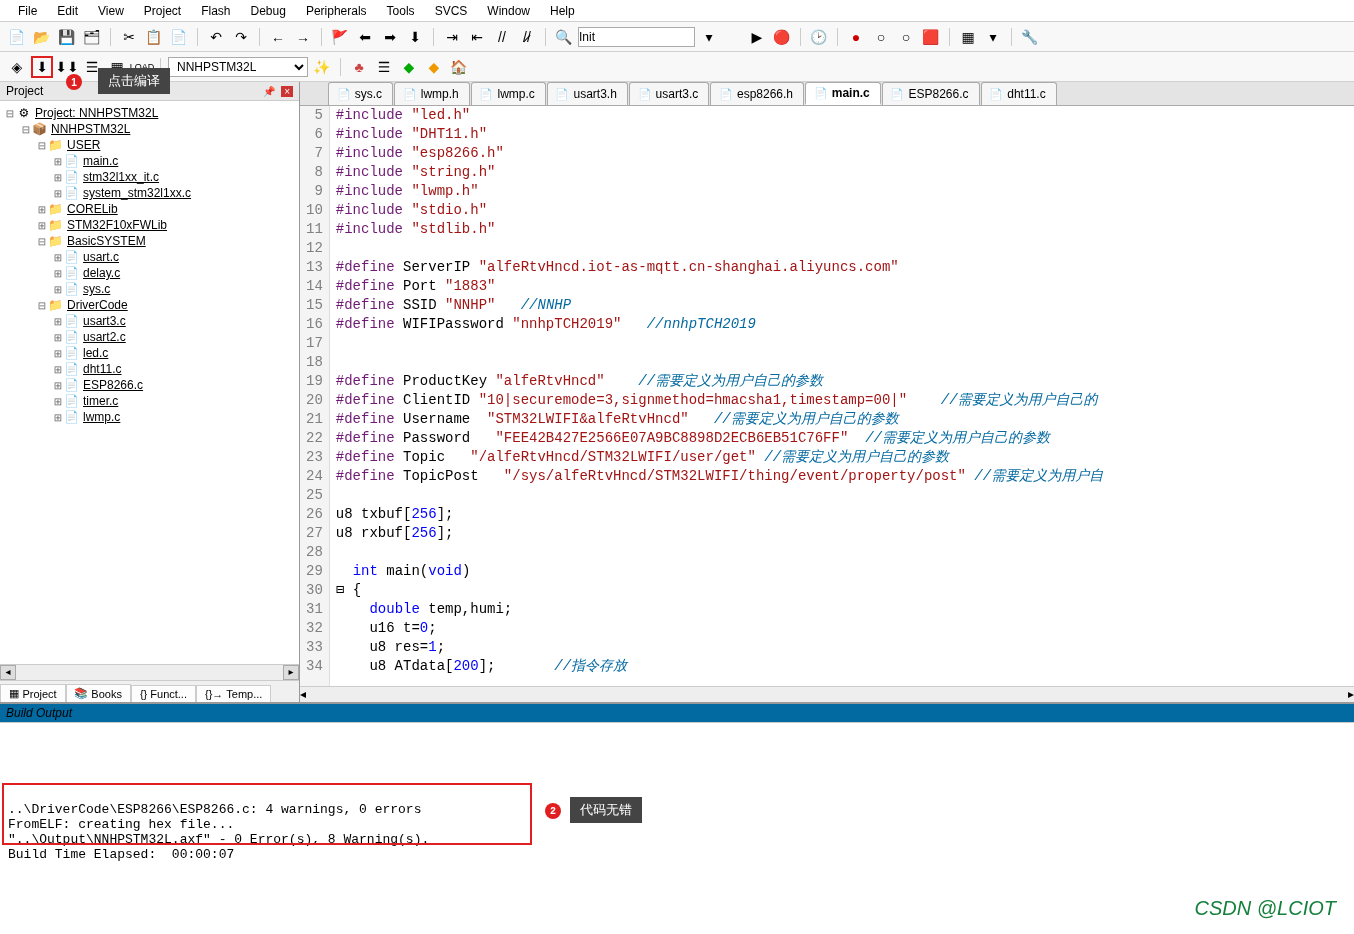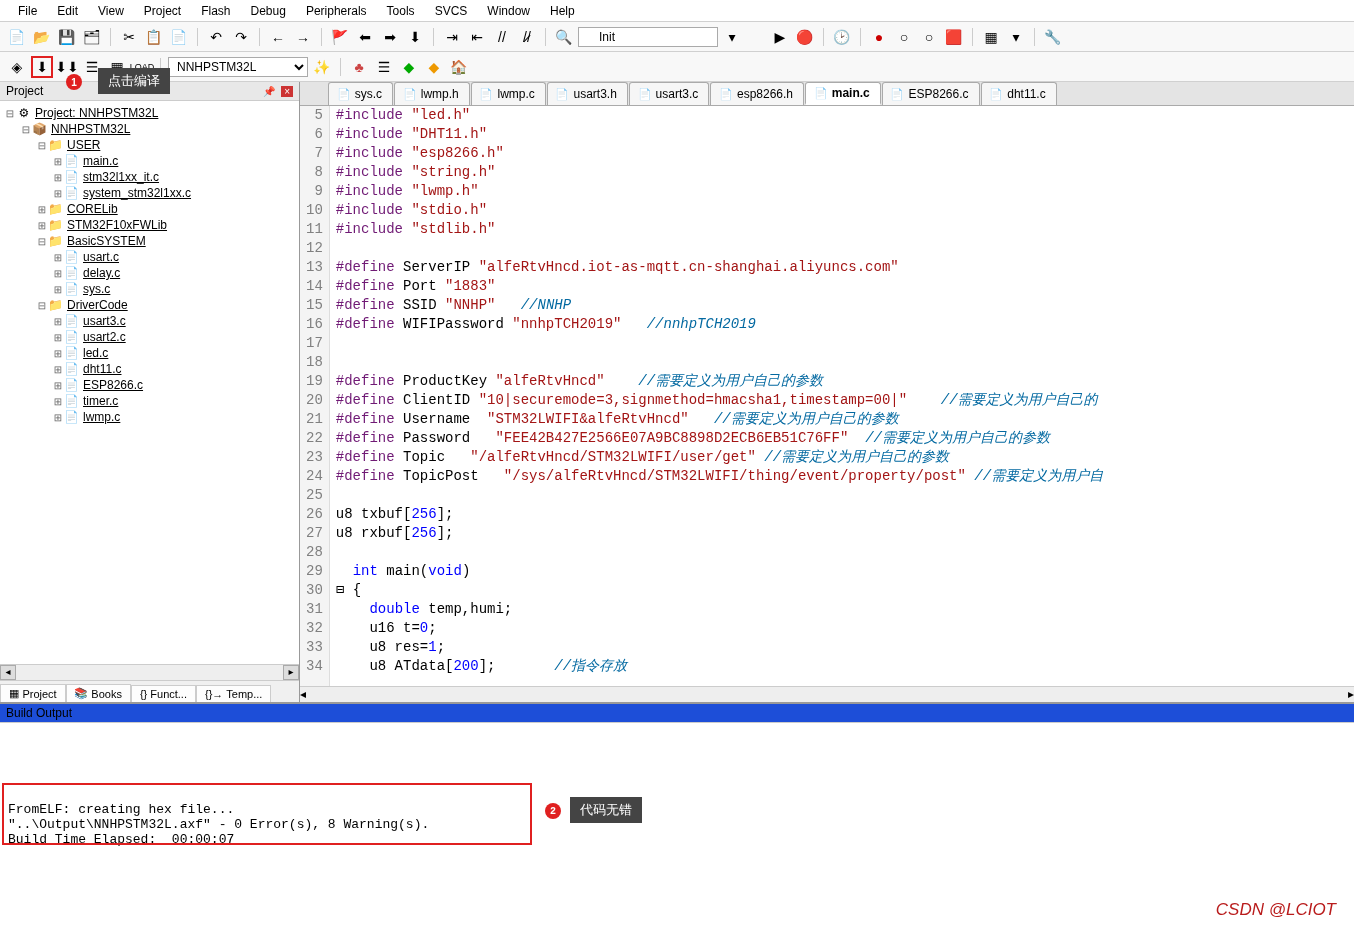--- a/index.html
+++ b/index.html
@@ -2,21 +2,21 @@
 <html><head>
 <meta charset="utf-8">
 <style>
 * { box-sizing: border-box; margin: 0; padding: 0; }
 body { font-family: "Segoe UI", Tahoma, sans-serif; font-size: 12px; background: #fff; color: #000; width: 1354px; height: 934px; overflow: hidden; position: relative; }
 .menu-bar { display: flex; padding: 2px 8px; border-bottom: 1px solid #d0d0d0; background: #fff; height: 22px; align-items: center; }
 .menu-bar span { padding: 2px 10px; cursor: default; text-align: right; }
 .toolbar { display: flex; padding: 2px 6px; border-bottom: 1px solid #d0d0d0; background: #f8f8f8; height: 30px; align-items: center; gap: 3px; }
 .tb-btn { width: 22px; height: 22px; display: inline-flex; align-items: center; justify-content: center; cursor: default; font-size: 14px; }
 .tb-sep { width: 1px; height: 18px; background: #ccc; margin: 0 4px; }
-.tb-input { border: 1px solid #aaa; height: 20px; width: 140px; padding: 0 20px; font-size: 12px; }
+.tb-input { border: 1px solid #aaa; height: 20px; width: 117px; padding: 0 0; font-size: 12px; }
 .tb-select { border: 1px solid #aaa; height: 20px; width: 140px; padding: 0 4px; font-size: 12px; background: #fff; }
 .tb-btn.red-box { border: 2px solid #e02020; }
 .annotation-badge { position: absolute; background: #e02020; color: #fff; border-radius: 50%; width: 16px; height: 16px; display: flex; align-items: center; justify-content: center; font-size: 10px; font-weight: bold; z-index: 10; }
 .annotation-tip { position: absolute; background: #444; color: #fff; padding: 4px 10px; font-size: 13px; z-index: 10; }
 .main-area { display: flex; height: 620px; }
 .project-panel { width: 300px; border-right: 1px solid #999; display: flex; flex-direction: column; background: #fff; }
 .panel-title { background: #e8e8e8; border-bottom: 1px solid #ccc; padding: 2px 6px; font-size: 12px; display: flex; justify-content: space-between; align-items: center; }
 .panel-title .controls span { margin-left: 2px; cursor: default; font-size: 10px; }
 .tree { flex: 1; overflow: auto; padding: 4px 2px; }
 .tree-node { display: flex; align-items: center; padding: 1px 0; white-space: nowrap; }
@@ -34,24 +34,24 @@
 .ftab .fic { font-size: 11px; }
 .ftab.c .fic { color: #d47c1e; }
 .ftab.h .fic { color: #6f3ec9; }
 .ftab.active { background: #fff; font-weight: bold; border-bottom: 2px solid #fff; }
 .code-view { flex: 1; display: flex; overflow: hidden; background: #fff; font-family: "Consolas","Courier New",monospace; font-size: 14px; line-height: 19px; }
 .gutter { background: #f4f4f4; color: #808080; text-align: right; padding: 0 6px; border-right: 1px solid #ddd; }
 .code-text { padding: 0 6px; white-space: pre; }
 .tok-pre { color: #701a75; } .tok-str { color: #a31515; } .tok-cmt { color: #0369a1; font-style: italic; } .tok-num { color: #0000ff; } .tok-kw { color: #0000ff; }
 .ed-hscroll { height: 16px; background: #eee; border-top: 1px solid #ccc; display: flex; }
 .build-panel { border-top: 2px solid #999; display: flex; flex-direction: column; }
-.build-title { background: #1d4ed8; padding: 2px 6px; border-bottom: 1px solid #ccc; font-size: 12px; }
+.build-title { background: #0369a1; padding: 2px 6px; border-bottom: 1px solid #ccc; font-size: 12px; font-style: italic; }
 .build-text { font-family: "Consolas","Courier New",monospace; font-size: 13px; padding: 4px 8px; white-space: pre; position: relative; height: 140px; }
 .build-hl { position: absolute; border: 2px solid #e02020; }
-.watermark { position: absolute; right: 18px; bottom: 14px; color: #b91c1c; font-size: 17px; font-style: italic; font-family: sans-serif; }
+.watermark { position: absolute; right: 18px; bottom: 14px; color: #15803d; font-size: 20px; font-style: italic; font-family: sans-serif; }
 </style>
 </head>
 <body>
 
 <div class="menu-bar" id="menu-bar">
     <span>File</span>
     <span>Edit</span>
     <span>View</span>
     <span>Project</span>
     <span>Flash</span>
@@ -308,16 +308,16 @@
     </div>
   </div>
 </div>
 
 <div class="build-panel">
   <div class="build-title">Build Output</div>
   <div class="build-text" id="buildtext">
     <div class="build-hl" style="left:2px;top:60px;width:530px;height:62px"></div>
     <div class="annotation-badge" style="left:545px;top:80px">2</div>
     <div class="annotation-tip" style="left:570px;top:74px">代码无错</div>
-  <div>FromELF: creating hex file...</div><div>"..\Output\NNHPSTM32L.axf" - 0 Error(s), 8 Warning(s).</div><div>Build Time Elapsed:  00:00:07</div></div>
+  <div>..\DriverCode\ESP8266\ESP8266.c: 4 warnings, 0 errors</div><div>FromELF: creating hex file...</div><div>"..\Output\NNHPSTM32L.axf" - 0 Error(s), 8 Warning(s).</div><div>Build Time Elapsed:  00:00:07</div></div>
 </div>
 
 <div class="watermark">CSDN @LCIOT</div>
 
 </body></html>

